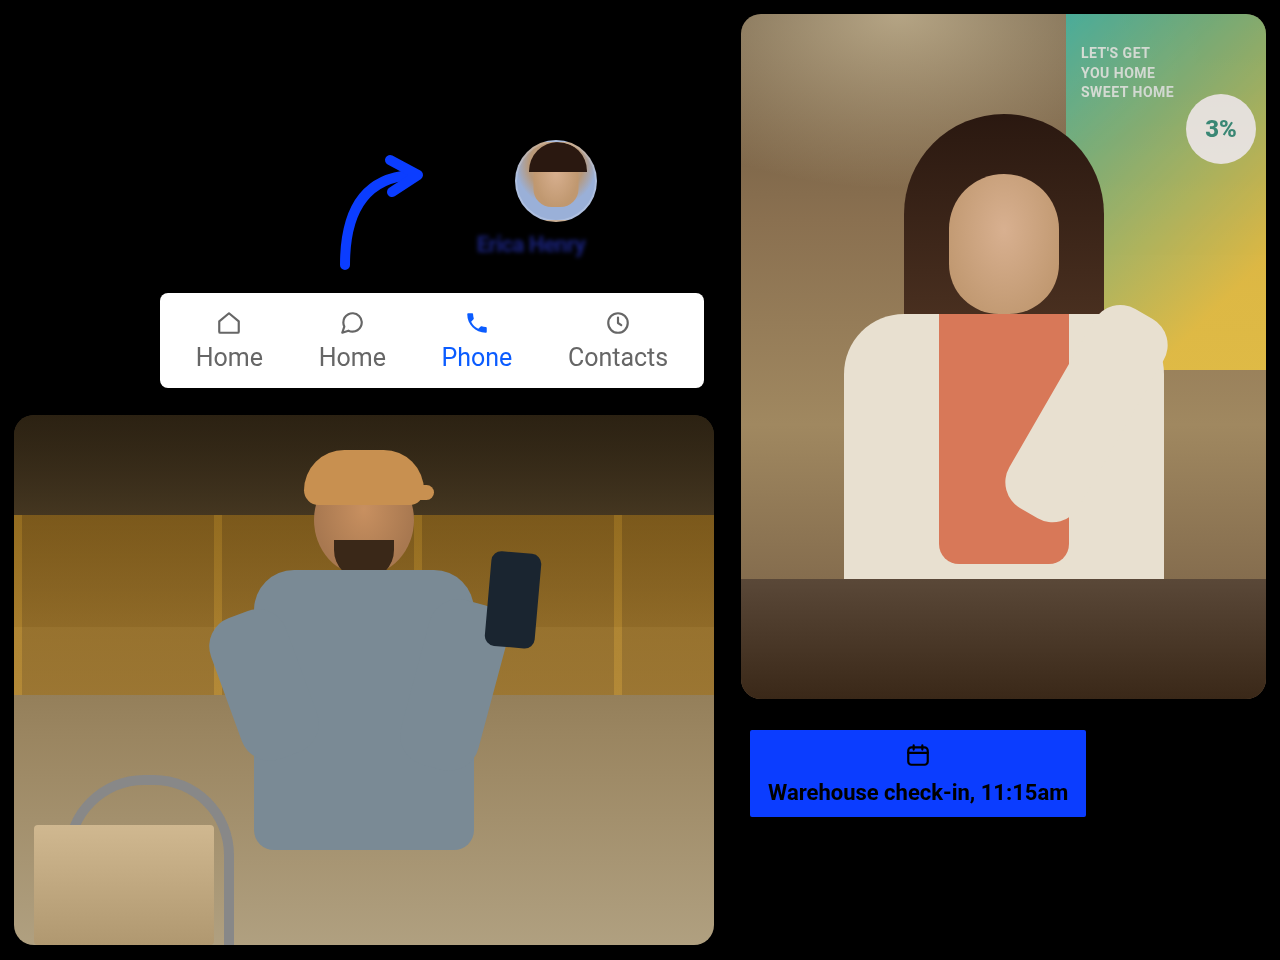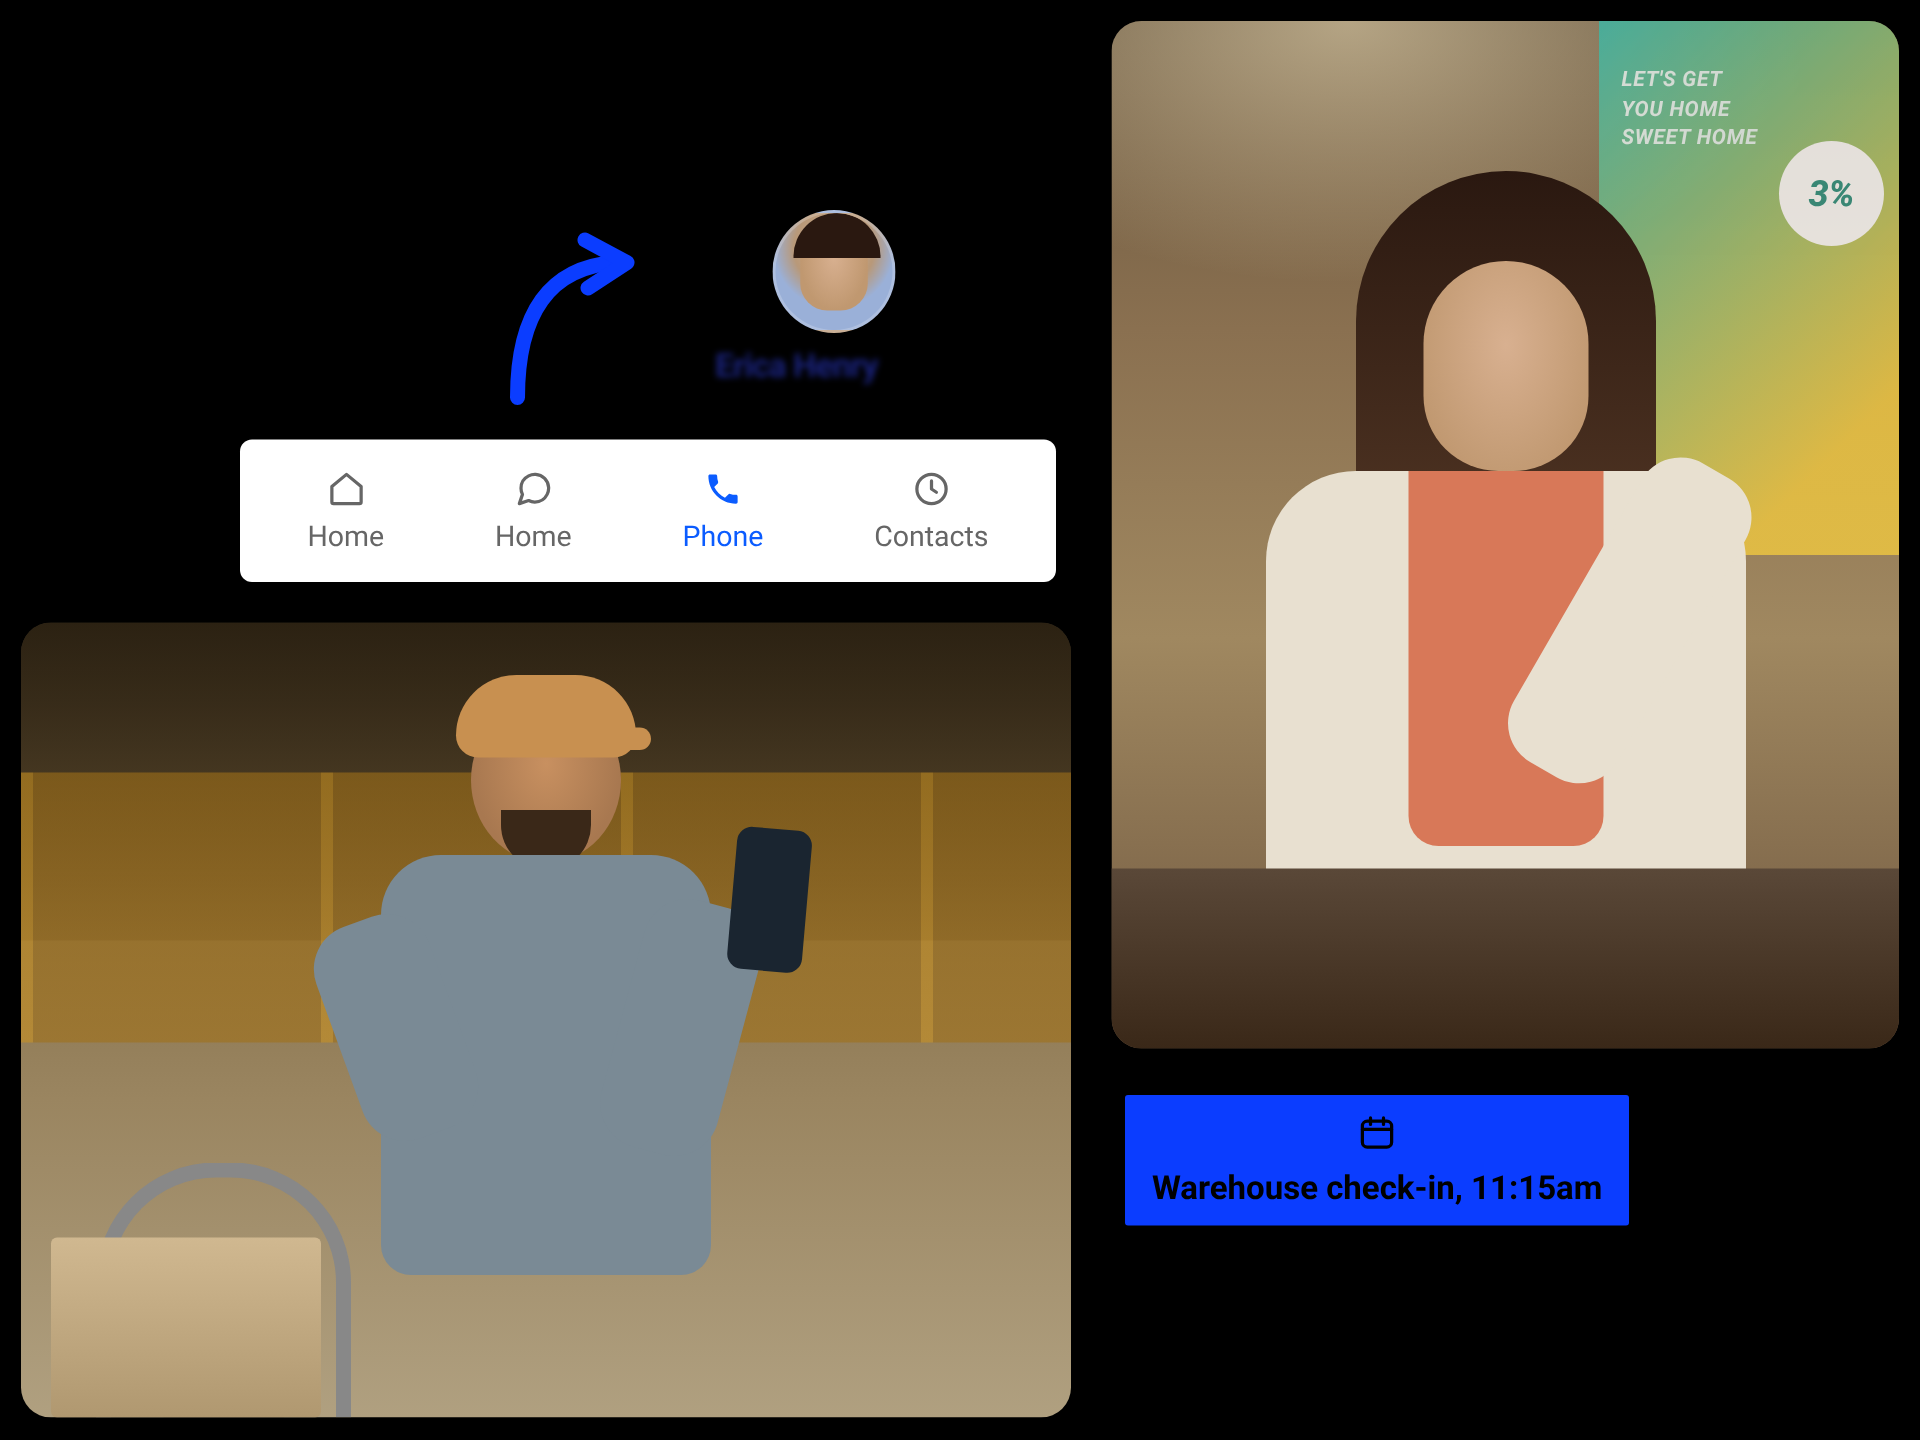--- a/index.html
+++ b/index.html
@@ -171,21 +171,20 @@
       background: radial-gradient(ellipse at 30% 0%, rgba(255,240,200,0.5) 0%, transparent 60%);
     }
     .poster {
       position: absolute;
       right: 0;
       top: 0;
       width: 200px;
       height: 356px;
       background: linear-gradient(135deg, #3ab8a8 0%, #f0c840 80%);
       opacity: 0.8;
-      font-style: italic;
     }
     .poster-text {
       position: absolute;
       top: 30px;
       left: 15px;
       color: #e8f5f3;
       font-size: 14px;
       font-weight: 700;
       line-height: 1.4;
       letter-spacing: 0.5px;
@@ -370,21 +369,21 @@
       color: #0b5cff;
     }
     .nav-icon {
       width: 28px;
       height: 28px;
       display: flex;
       align-items: center;
       justify-content: center;
     }
     .nav-label {
-      font-size: 19px;
+      font-size: 25px;
       font-weight: 400;
     }
     .event-chip {
       position: absolute;
       left: 750px;
       top: 730px;
       background: #0b3dff;
       padding: 12px 18px;
       display: flex;
       align-items: center;

